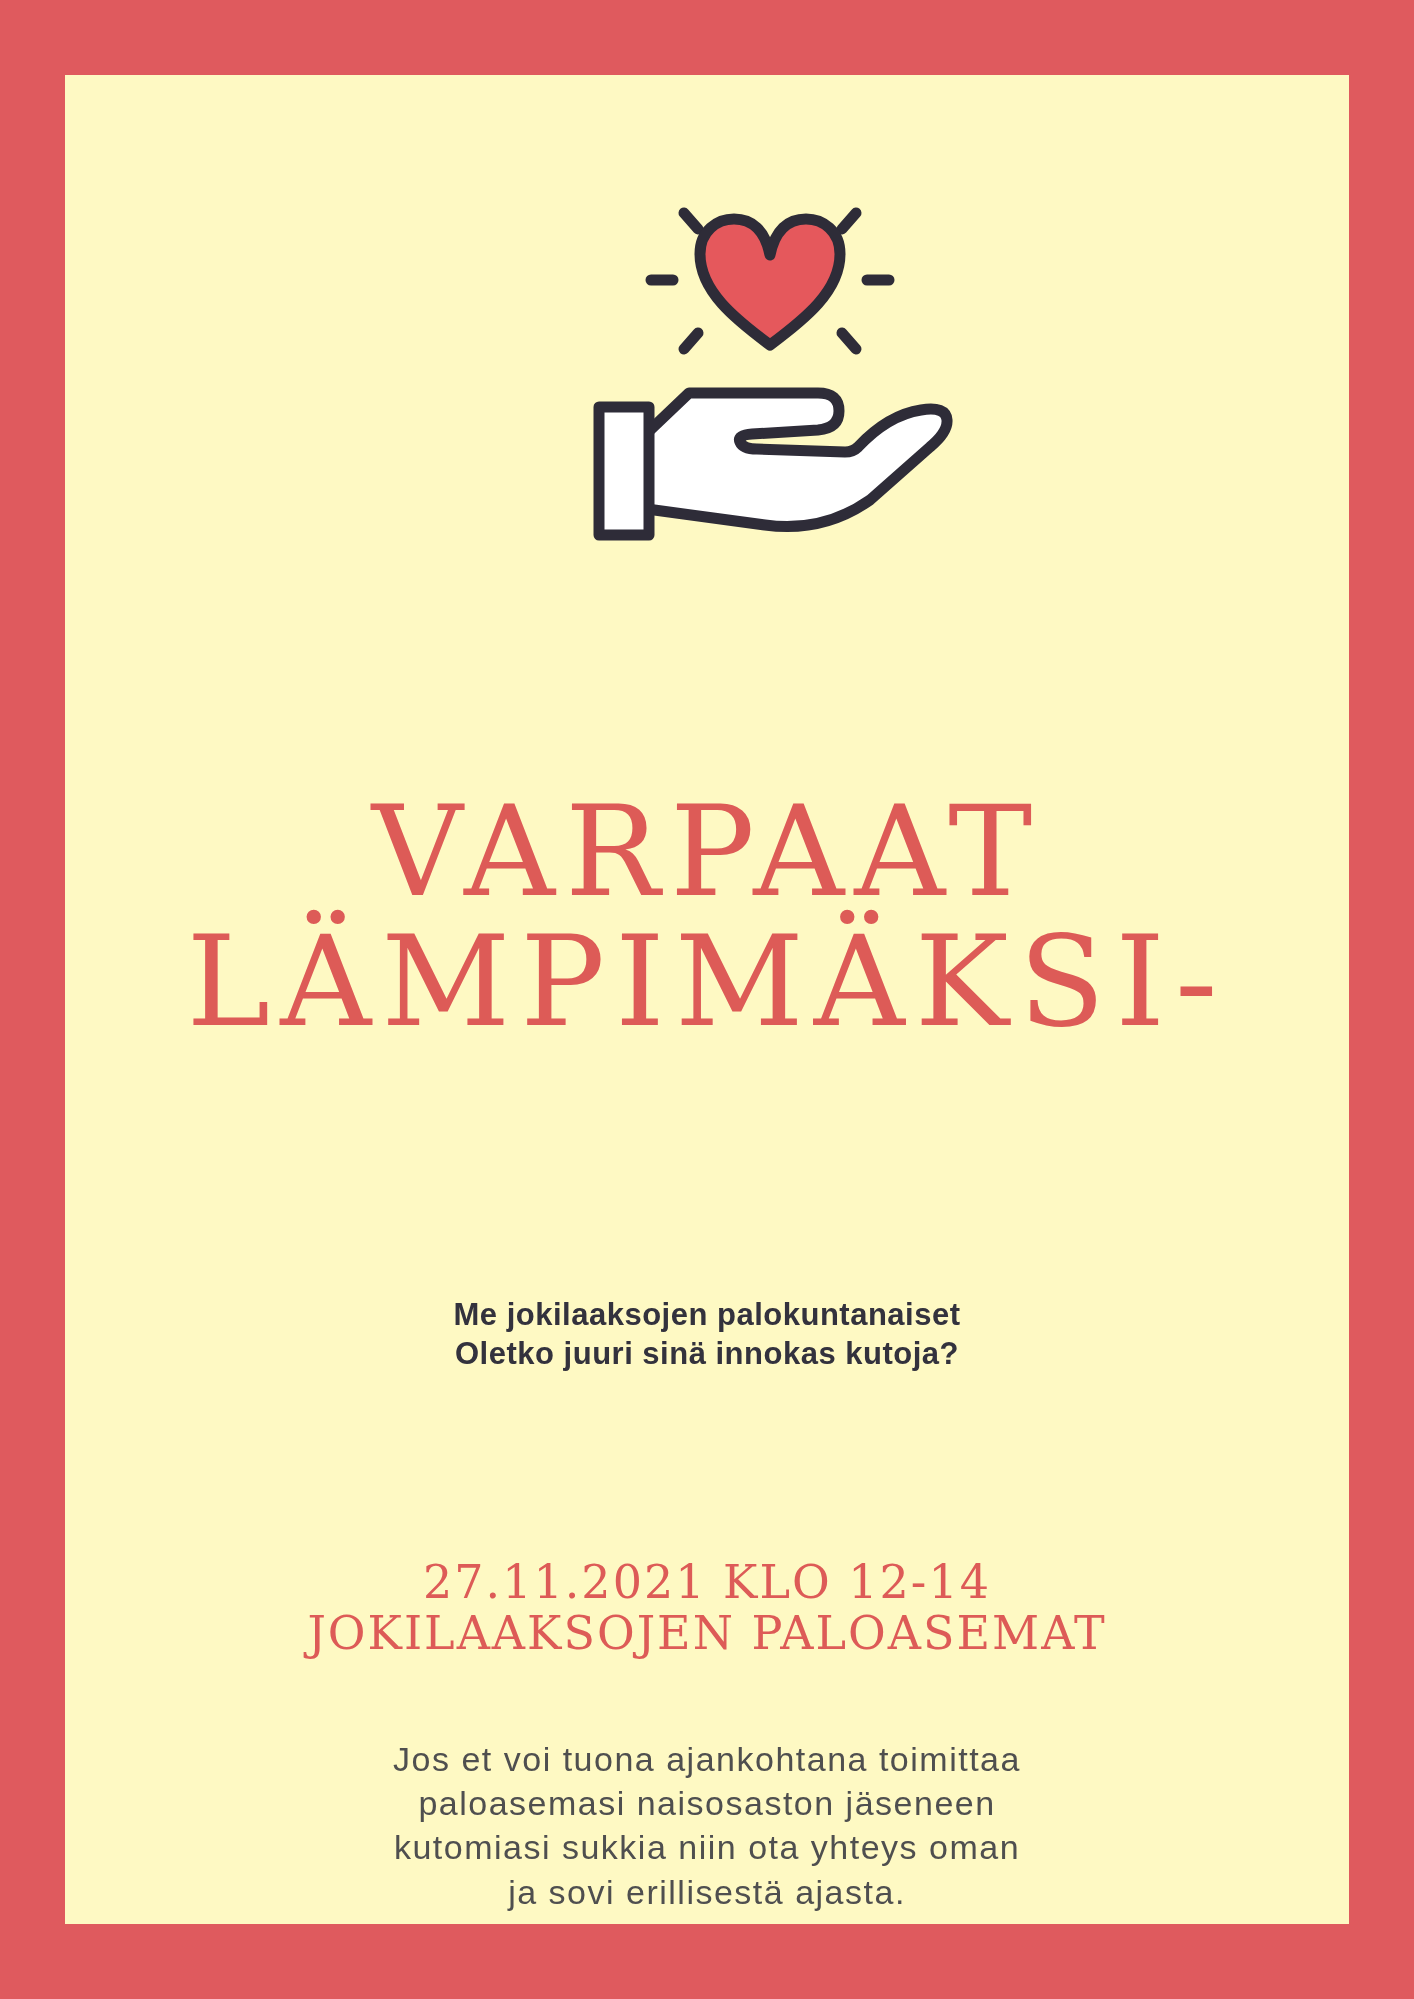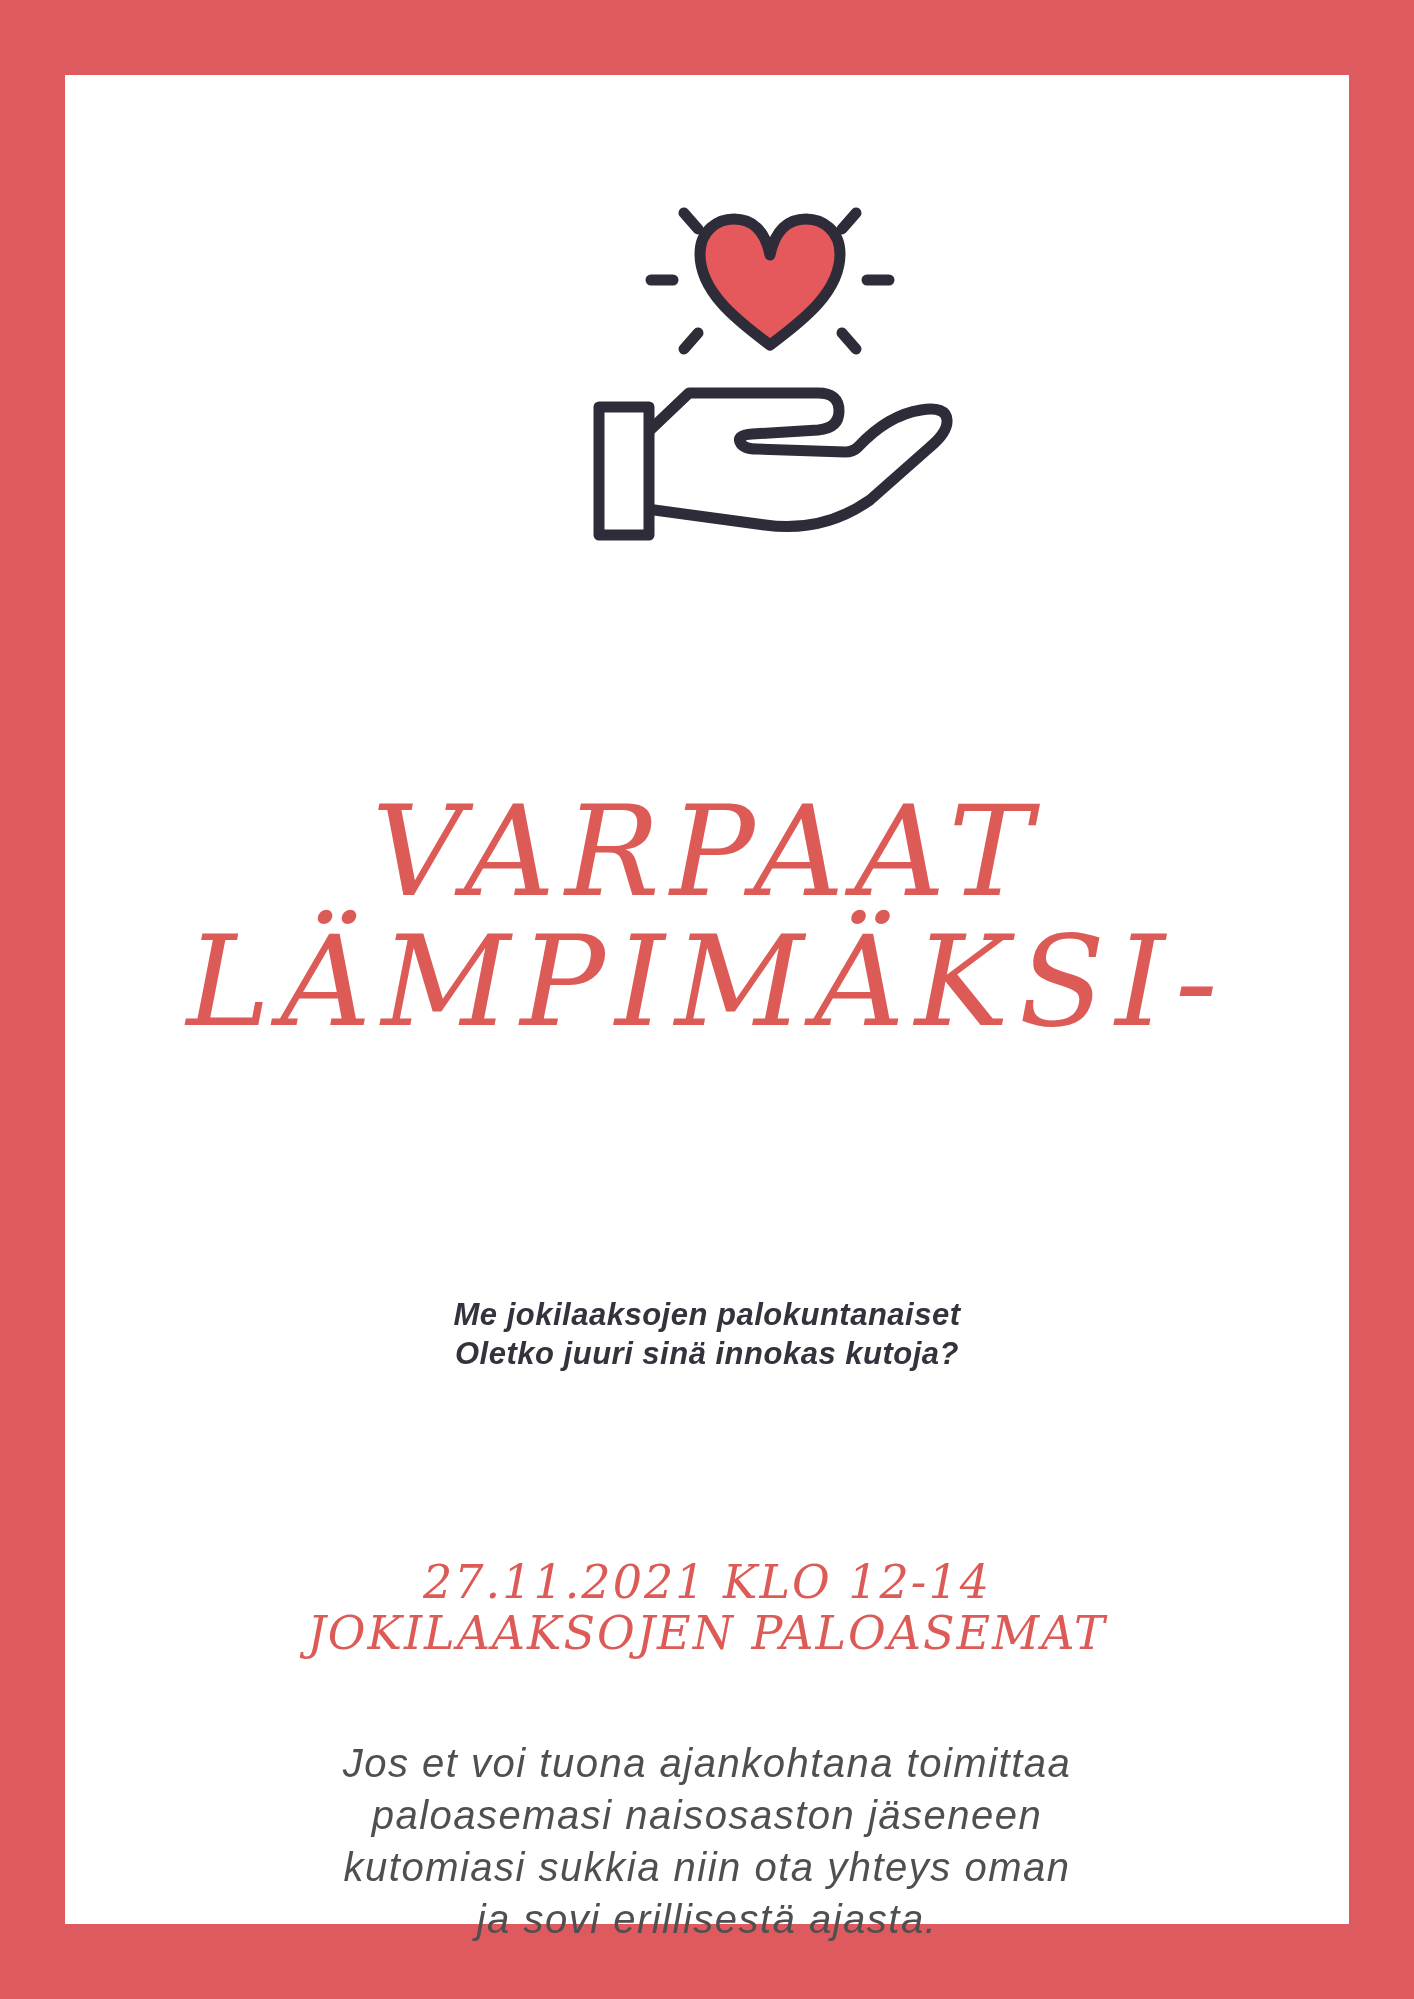--- a/index.html
+++ b/index.html
@@ -14,22 +14,21 @@
   .poster{
     position:relative;
     width:1414px;height:1999px;
     background:var(--frame);
     overflow:hidden;
     font-family:"Liberation Sans", sans-serif;
   }
   .inner{
     position:absolute;
     left:65px;right:65px;top:75px;bottom:75px;
-    background:#ffffff;
-    font-style:italic;
+    background:#fef9c3;
   }
   .icon-wrap{
     position:absolute;
     left:520px;top:108px;
     width:372px;height:362px;
   }
   .block{
     position:absolute;
     left:65px;right:65px;
     text-align:center;
@@ -57,21 +56,21 @@
     font-family:"DejaVu Serif", serif;
     font-size:46px;
     line-height:1.1;
     letter-spacing:2px;
     color:var(--accent);
   }
   .note{
     top:1662px;
     font-family:"Liberation Sans", sans-serif;
     font-weight:300;
-    font-size:40px;
+    font-size:34px;
     line-height:1.3;
     letter-spacing:1.5px;
     color:var(--muted);
   }
 </style>
 </head>
 <body>
 
 <div class="poster">
   <div class="inner">

